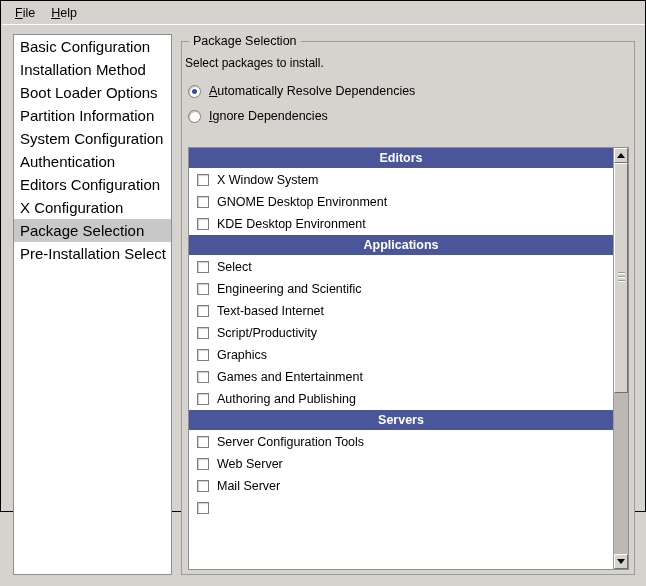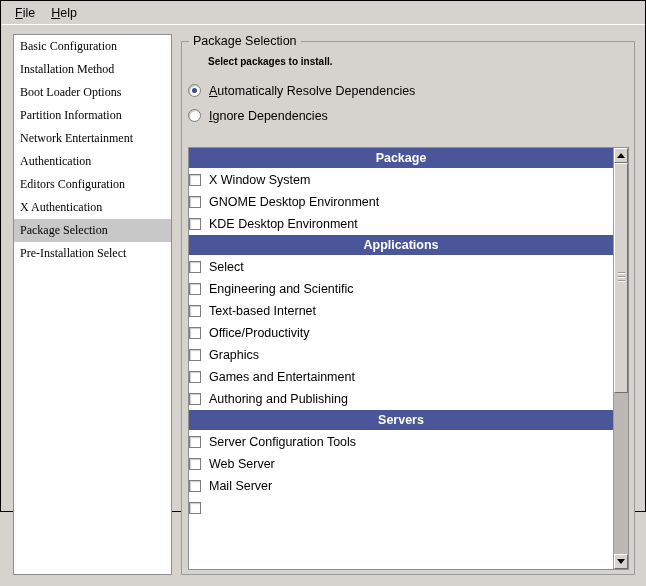--- a/index.html
+++ b/index.html
@@ -64,25 +64,24 @@
     height: 541px;
     background: #ffffff;
     border: 1px solid #8f8f8f;
     box-sizing: border-box;
     overflow: hidden;
   }
   .nav-item {
     height: 23px;
     line-height: 23px;
     padding-left: 6px;
-    font-size: 12px;
+    font-size: 15px;
     color: #000;
     white-space: nowrap;
     cursor: default;
-    font-family: Liberation Serif, serif;
   }
   .nav-item.selected {
     background: #c8c8c8;
   }
 
   
   .group {
     position: absolute;
     left: 180px;
     top: 40px;
@@ -96,33 +95,32 @@
     position: absolute;
     left: 188px;
     top: 33px;
     background: #d6d2cd;
     padding: 0 4px;
     font-size: 12.5px;
     color: #000;
   }
   .group-desc {
     position: absolute;
-    left: 207px;
+    left: 184px;
     top: 55px;
-    font-size: 10px;
-    color: #000;
-    font-weight: bold;
+    font-size: 12px;
+    color: #000;
   }
 
   
   .radio-row {
     position: absolute;
     left: 187px;
     display: flex;
-    align-items: flex-start;
+    align-items: flex-end;
   }
   .radio-row.r1 { top: 83px; }
   .radio-row.r2 { top: 108px; }
   .radio {
     width: 13px;
     height: 13px;
     border-radius: 50%;
     background: #ffffff;
     border: 1px solid #7d7d7d;
     box-shadow: inset 1px 1px 1px rgba(0,0,0,0.25);
@@ -174,20 +172,21 @@
     color: #ffffff;
     font-weight: bold;
     font-size: 12.5px;
     text-align: center;
     border-bottom: 1px solid #ffffff;
   }
   .pkg-row {
     height: 22px;
     display: flex;
     align-items: center;
+    padding-left: 8px;
     font-size: 12.5px;
     color: #000;
     background: #ffffff;
     cursor: default;
   }
   .checkbox {
     width: 12px;
     height: 12px;
     background: #ffffff;
     border: 1px solid #7d7d7d;
@@ -275,45 +274,45 @@
     <div class="menu-item"><u>F</u><span></span>ile</div>
     <div class="menu-item"><u>H</u>elp</div>
   </div>
   <div class="menubar-sep"></div>
 
   <div class="left-panel">
     <div class="nav-item">Basic Configuration</div>
     <div class="nav-item">Installation Method</div>
     <div class="nav-item">Boot Loader Options</div>
     <div class="nav-item">Partition Information</div>
-    <div class="nav-item">Network Entertainment</div>
+    <div class="nav-item">System Configuration</div>
     <div class="nav-item">Authentication</div>
     <div class="nav-item">Editors Configuration</div>
-    <div class="nav-item">X Authentication</div>
+    <div class="nav-item">X Configuration</div>
     <div class="nav-item selected">Package Selection</div>
     <div class="nav-item">Pre-Installation Select</div>
   </div>
 
   <div class="group"></div>
   <div class="group-title">Package Selection</div>
   <div class="group-desc">Select packages to install.</div>
 
   <div class="radio-row r1">
     <span class="radio checked"></span>
     <span class="radio-label"><u>A</u>utomatically Resolve Dependencies</span>
   </div>
   <div class="radio-row r2">
     <span class="radio"></span>
     <span class="radio-label"><u>I</u>gnore Dependencies</span>
   </div>
 
   <div class="list-frame">
     <div class="list-scroll">
 
-      <div class="cat-header">Package</div>
+      <div class="cat-header">Editors</div>
       <div class="pkg-row">
         <span class="checkbox"></span>
         <span>X Window System</span>
       </div>
       <div class="pkg-row">
         <span class="checkbox"></span>
         <span>GNOME Desktop Environment</span>
       </div>
       <div class="pkg-row">
         <span class="checkbox"></span>
@@ -328,21 +327,21 @@
       <div class="pkg-row">
         <span class="checkbox"></span>
         <span>Engineering and Scientific</span>
       </div>
       <div class="pkg-row">
         <span class="checkbox"></span>
         <span>Text-based Internet</span>
       </div>
       <div class="pkg-row">
         <span class="checkbox"></span>
-        <span>Office/Productivity</span>
+        <span>Script/Productivity</span>
       </div>
       <div class="pkg-row">
         <span class="checkbox"></span>
         <span>Graphics</span>
       </div>
       <div class="pkg-row">
         <span class="checkbox"></span>
         <span>Games and Entertainment</span>
       </div>
       <div class="pkg-row">

